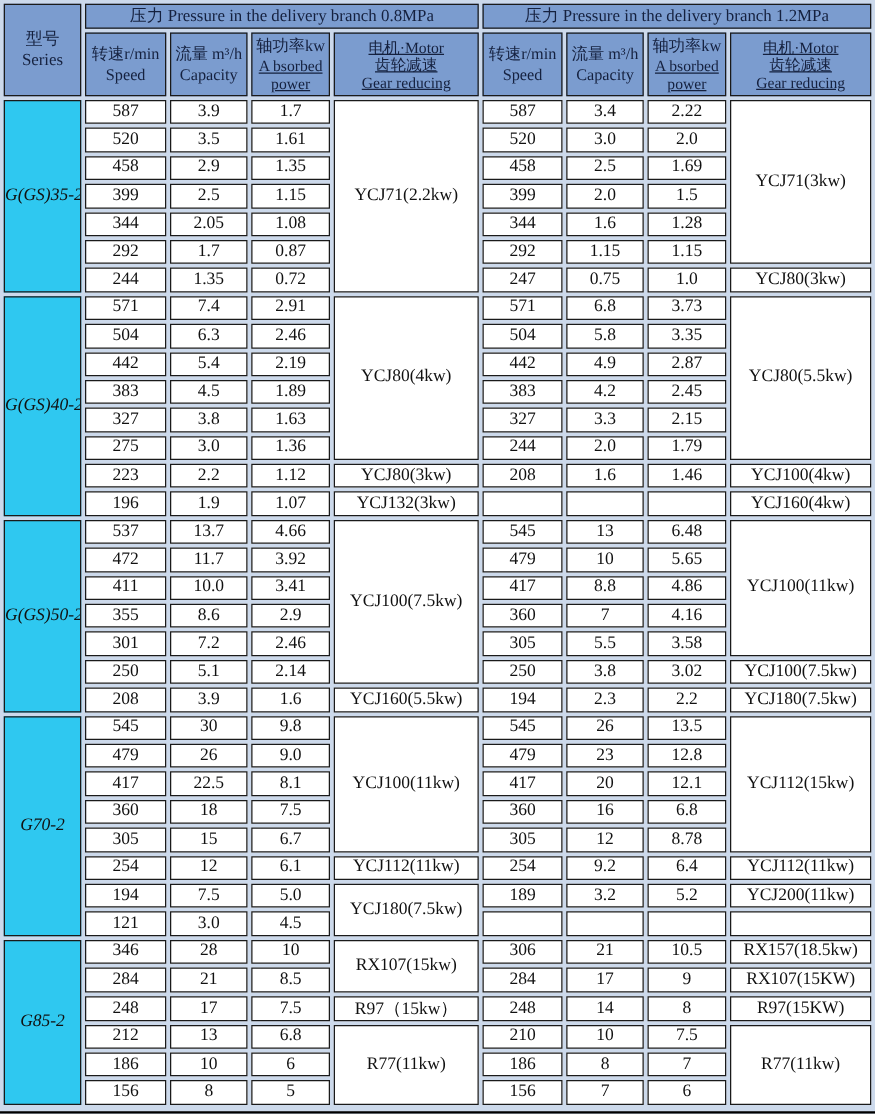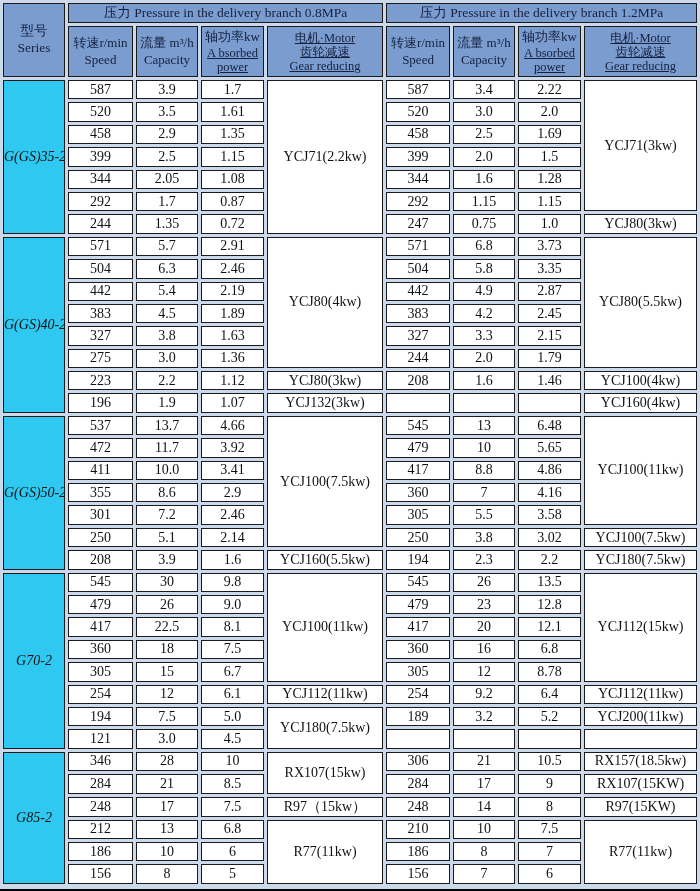--- a/index.html
+++ b/index.html
@@ -144,21 +144,21 @@
           <td>1.35</td>
           <td>0.72</td>
           <td>247</td>
           <td>0.75</td>
           <td>1.0</td>
           <td>YCJ80(3kw)</td>
         </tr>
         <tr>
           <td class="series" rowspan="8">G(GS)40-2</td>
           <td>571</td>
-          <td>5.7</td>
+          <td>7.4</td>
           <td>2.91</td>
           <td rowspan="6">YCJ80(4kw)</td>
           <td>571</td>
           <td>6.8</td>
           <td>3.73</td>
           <td rowspan="6">YCJ80(5.5kw)</td>
         </tr>
         <tr>
           <td>504</td>
           <td>6.3</td>

